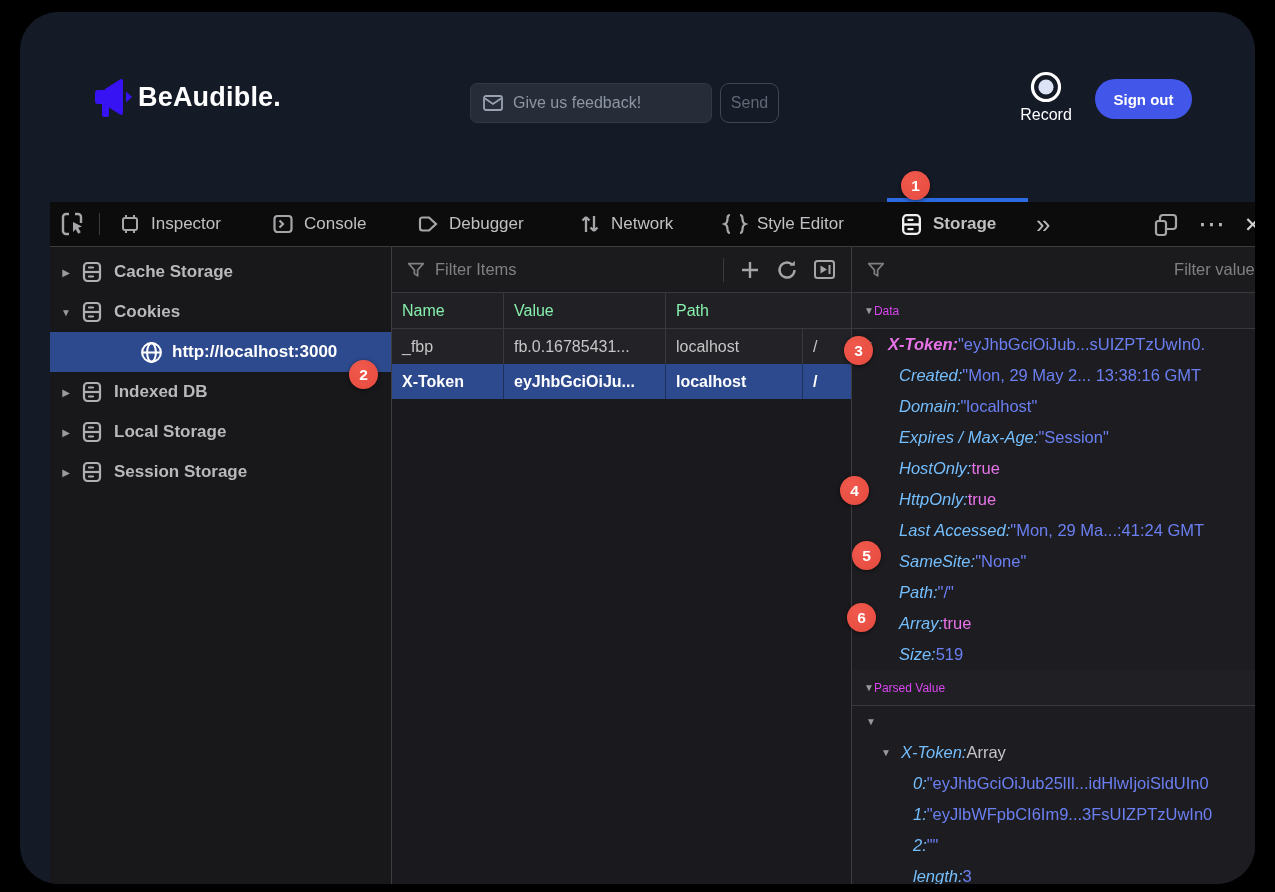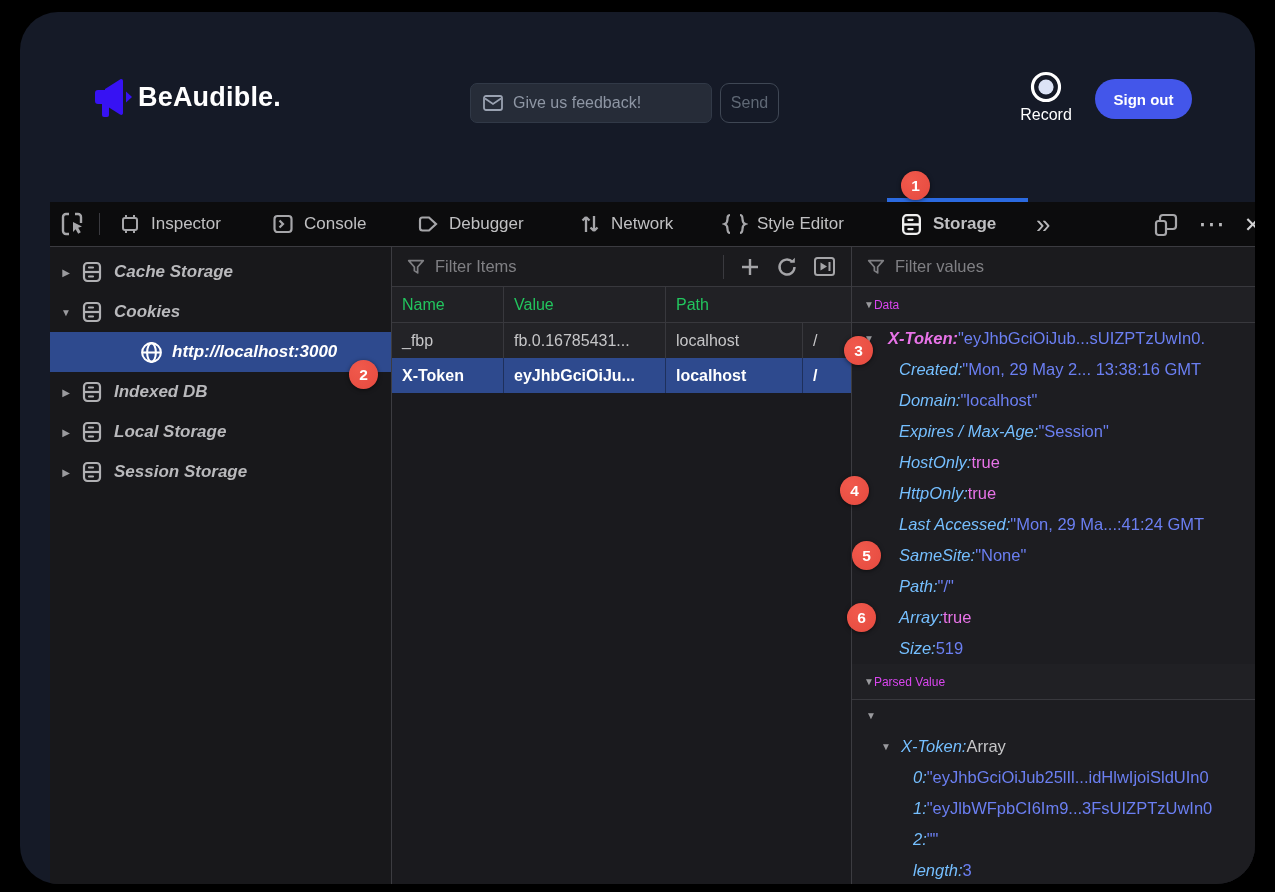--- a/index.html
+++ b/index.html
@@ -39,37 +39,37 @@
   .tab-active{color:#fff;font-weight:600;}
   .accent-line{position:absolute;left:837px;top:-4px;width:141px;height:4px;background:var(--accent-line);}
   .tab-sep{position:absolute;left:49px;top:11px;width:1px;height:22px;background:#3a3a3f;}
   .glyph{font-size:24px;color:#b9b9bb;line-height:1;}
   .dtbody{display:flex;height:640px;}
   
   .sidebar{width:342px;background:var(--sidebar-bg);border-right:1px solid var(--panel-border);padding-top:5px;}
   .srow{height:40px;display:flex;align-items:center;padding-left:8px;cursor:pointer;}
   .srow .twisty{width:16px;font-size:10px;color:#9a9a9e;text-align:center;}
   .srow svg{margin-left:6px;}
-  .srow .slabel{margin-left:10px;font-size:17px;font-weight:600;color:#b9b9bc;white-space:nowrap;font-style:italic;}
+  .srow .slabel{margin-left:10px;font-size:17px;font-weight:600;color:#b9b9bc;white-space:nowrap;}
   .srow-child{padding-left:83px;}
   .srow-child .slabel{margin-left:8px;color:#fff;}
   .srow-selected{background:var(--selection-blue);}
   
   .tablepane{width:460px;background:var(--devtools-bg);border-right:1px solid var(--panel-border);
      display:flex;flex-direction:column;}
-  .ptoolbar{height:40px;background:var(--toolbar-bg);border-bottom:1px solid #38383d;
-     display:flex;align-items:center;flex:none;}
+  .ptoolbar{height:46px;background:var(--toolbar-bg);border-bottom:1px solid #38383d;
+     display:flex;align-items:center;flex:none;justify-content:space-between;}
   .ptoolbar .funnel{margin-left:14px;flex:none;}
   .filter-text{margin-left:9px;font-size:16.5px;color:#808084;white-space:nowrap;}
   .tool-group{margin-left:auto;display:flex;align-items:center;gap:7px;margin-right:12px;}
   .vsep{width:1px;height:24px;background:#3a3a3f;margin-right:4px;}
   .icon-btn{width:30px;height:30px;display:flex;align-items:center;justify-content:center;
      background:transparent;border:none;cursor:pointer;}
   .thead{height:36px;display:flex;align-items:center;background:var(--header-row-bg);
-     border-bottom:1px solid #38383d;color:#22c55e;font-size:16px;flex:none;}
+     border-bottom:1px solid #38383d;color:#86efac;font-size:16px;flex:none;}
   .trow{height:35px;display:flex;align-items:center;background:var(--row-bg);color:#c6c6c8;
      font-size:16px;flex:none;cursor:pointer;}
   .trow-selected{background:var(--selection-blue);color:#fff;font-weight:600;}
   .tc{padding-left:10px;overflow:hidden;white-space:nowrap;height:100%;display:flex;align-items:center;}
   .c1{width:112px;border-right:1px solid #38383d;}
   .c2{width:162px;border-right:1px solid #38383d;}
   .c3{width:137px;border-right:1px solid #38383d;}
   .c4{flex:1;}
   .trow-selected .c1,.trow-selected .c2,.trow-selected .c3{border-right-color:rgba(0,0,0,.35);}
   

